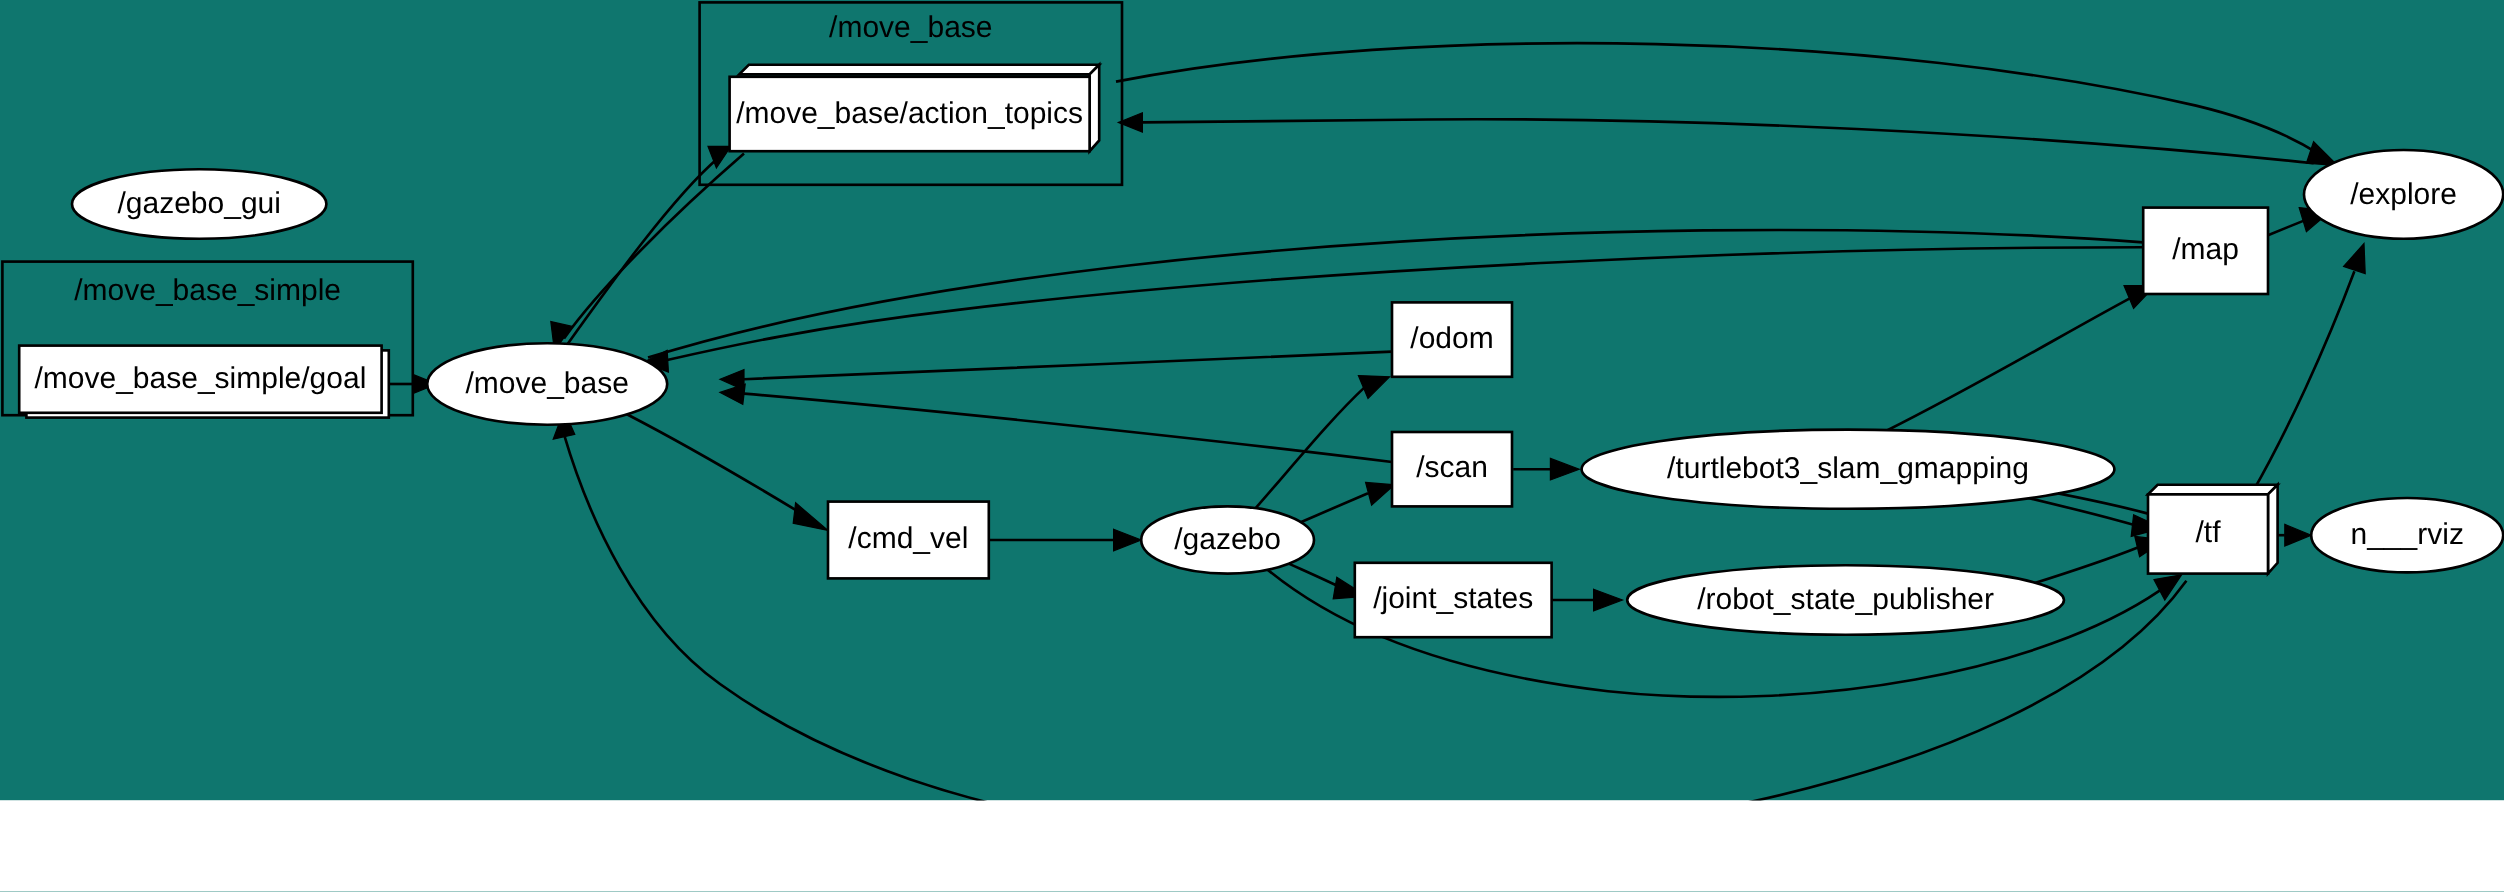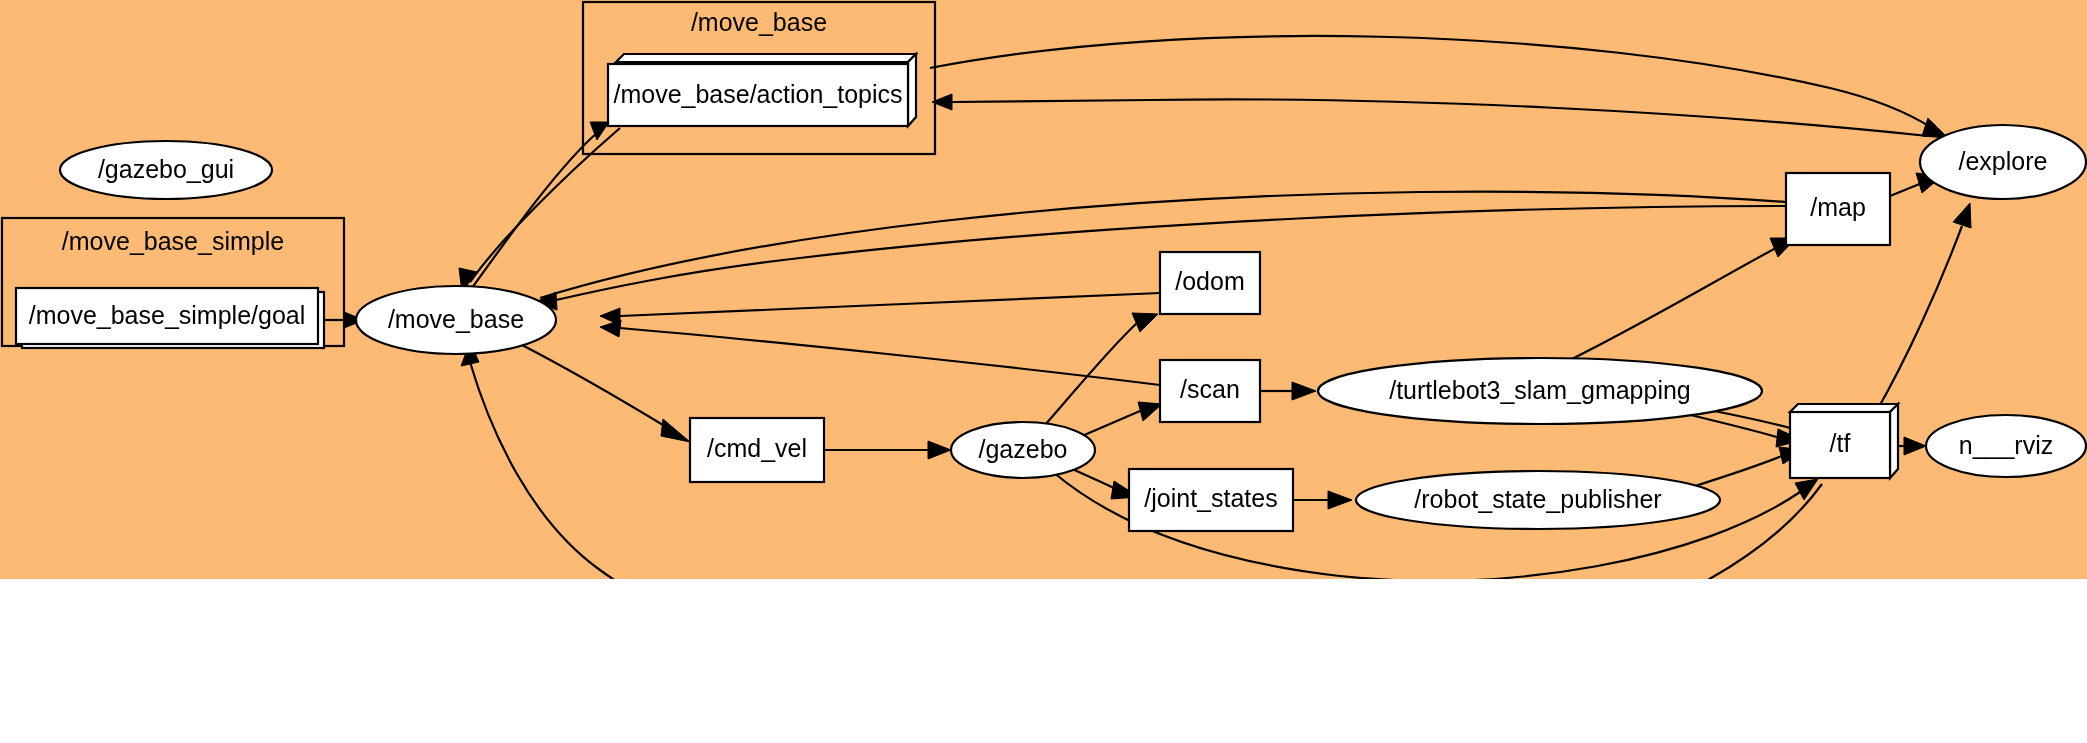--- a/index.html
+++ b/index.html
@@ -3,22 +3,22 @@
 <meta charset="utf-8">
 <style>
   html, body {
     margin: 0;
     padding: 0;
     background: #ffffff;
   }
   #graph-root {
     position: relative;
     width: 2087px;
-    height: 579px;
-    background: #fdba74;
+    height: 667px;
+    background: #0f766e;
     font-family: "Liberation Sans", sans-serif;
     text-decoration: underline;
   }
   svg#graph-canvas {
     display: block;
     width: 2087px;
     height: 743px;
   }
   .node-shape {
     fill: #ffffff;

